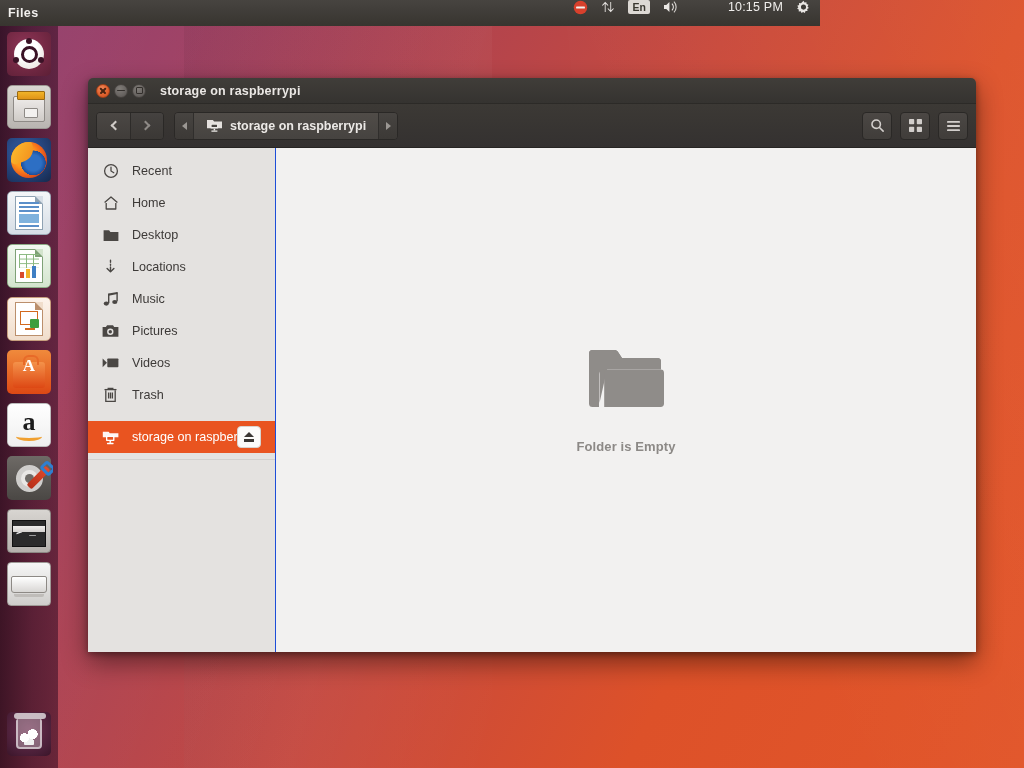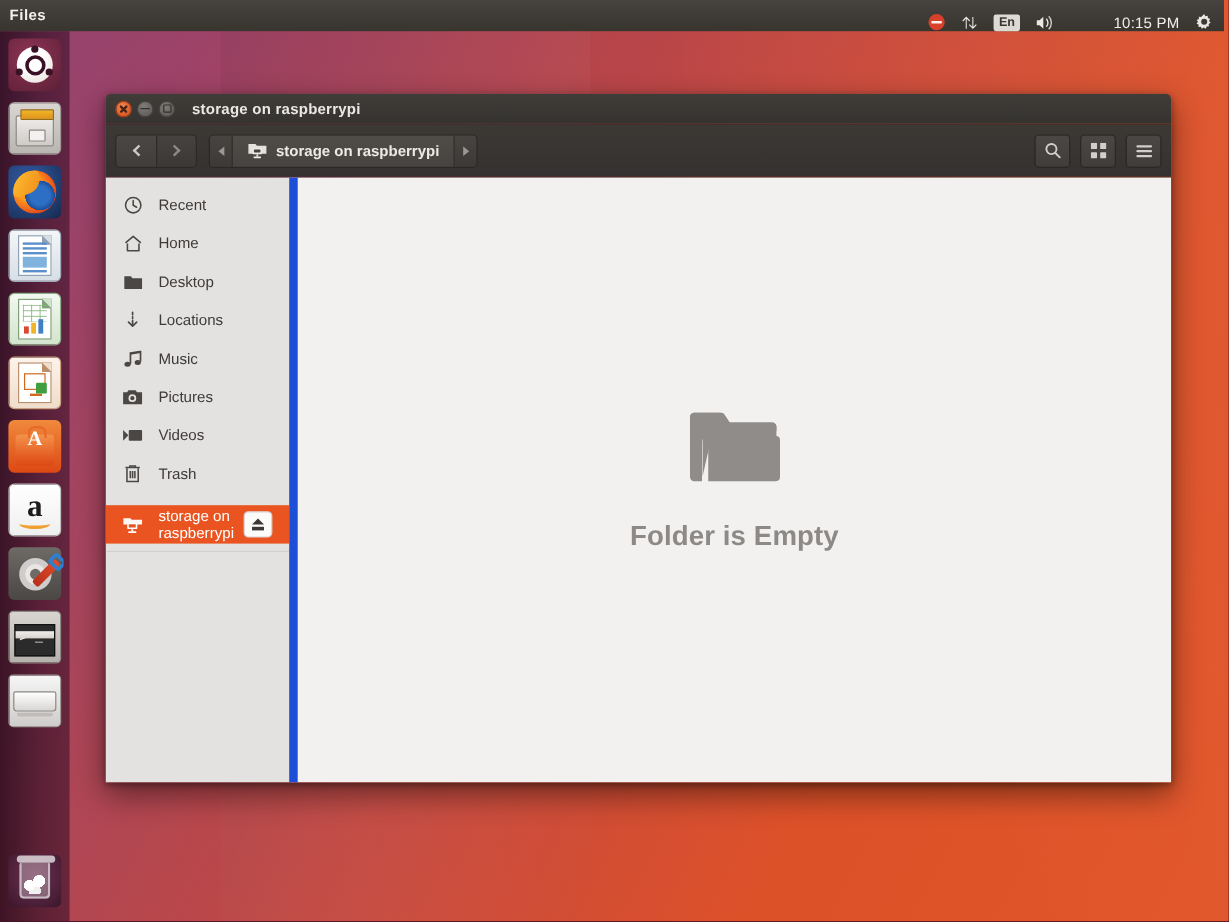--- a/index.html
+++ b/index.html
@@ -27,31 +27,31 @@
     background: linear-gradient(250deg, rgba(255,255,255,0.05), rgba(255,255,255,0) 65%);
     transform: rotate(-6deg);
   }
   #desktop .sheen3 {
     position:absolute; left:18%; top:0; width:30%; height:100%;
     background: linear-gradient(105deg, rgba(0,0,0,0.05), rgba(255,255,255,0.03) 60%, rgba(0,0,0,0) 100%);
   }
 
   
   #top-panel {
-    position:absolute; left:0; top:0; width:1020px; height:26px;
+    position:absolute; left:0; top:0; width:820px; height:26px;
     background: linear-gradient(to bottom, #474440 0%, #3f3c38 50%, #38352f 100%);
     display:flex; align-items:center; color:#e8e6e4;
     font-size:12.5px; z-index:50;
   }
   #top-panel .app-title {
     margin-left:8px; font-weight:bold; letter-spacing:0.4px;
     color:#f2f0ee; font-size:12.5px;
   }
   #tray { margin-left:auto; display:flex; align-items:center; gap:13px; padding-right:9px; }
-  #tray .tray-item { display:flex; align-items:flex-end; height:26px; }
+  #tray .tray-item { display:flex; align-items:flex-start; height:26px; }
   #tray .clock { font-size:12.5px; color:#f0eeec; letter-spacing:0.2px;margin-left:36px; }
   .kbd-ind {
     background:#ddd9d4; color:#3a372f; font-size:10.5px; font-weight:bold;
     padding:1px 4px 1px 4px; border-radius:2px; line-height:12px;
   }
 
   
   #launcher {
     position:absolute; left:0; top:26px; width:58px; height:742px;
     background: linear-gradient(to right, rgba(34,8,24,0.80), rgba(52,14,36,0.68) 55%, rgba(62,18,42,0.62));
@@ -241,21 +241,21 @@
 
   #tb-right { margin-left:auto; display:flex; align-items:center; gap:8px; }
   .tb-sq { width:30px;height:28px; border:1px solid #2a2826; border-radius:4px;
     background:linear-gradient(#4b4744,#403d3a); display:flex;align-items:center;justify-content:center;
     color:#d2cecb; }
 
   #window-body { display:flex; height:calc(574px - 26px - 44px); }
 
   
   #sidebar {
-    width:160px; background:#e4e2e0; border-right:7px solid #1d4ed8;
+    width:188px; background:#e4e2e0; border-right:1px solid #1d4ed8;
     padding-top:7px; overflow:hidden; position:relative;
   }
   .side-item {
     display:flex; align-items:center; height:32px; padding-left:14px; gap:13px;
     color:#3d3a38; font-size:12.6px; position:relative;
   }
   .side-item .si-icon { width:17px;height:17px;display:flex;align-items:center;justify-content:center;
     color:#4a4744; flex:0 0 17px; }
   .side-item.selected { background:#e95420; color:#fff; }
   .side-item.selected .si-icon { color:#fff; }
@@ -268,21 +268,21 @@
   .eject-btn .tri { width:0;height:0;border-left:5px solid transparent;border-right:5px solid transparent;
     border-bottom:5px solid #3a3734; }
   .eject-btn .bar { width:10px;height:2.4px;background:#3a3734; }
 
   
   #main-view {
     flex:1; background:#f2f1f0; display:flex; flex-direction:column;
     align-items:center; justify-content:center;
   }
   #empty-folder-icon { margin-bottom:22px; }
-  #empty-label { color:#8c8986; font-size:23px; font-weight:bold; letter-spacing:0.1px; }
+  #empty-label { color:#8c8986; font-size:13px; font-weight:bold; letter-spacing:0.1px; }
 
   svg { display:block; }
 </style>
 </head>
 <body>
 
 <div id="desktop">
   <div class="sheen1"></div>
   <div class="sheen2"></div>
   <div class="sheen3"></div>

